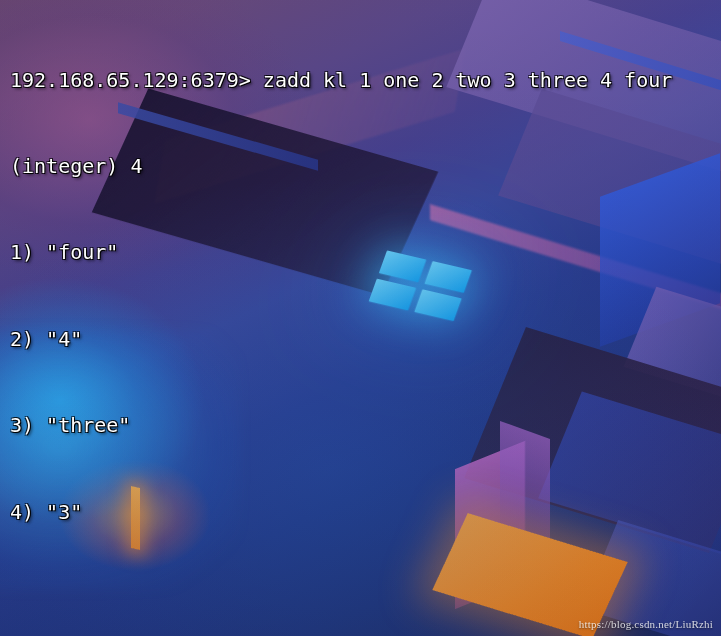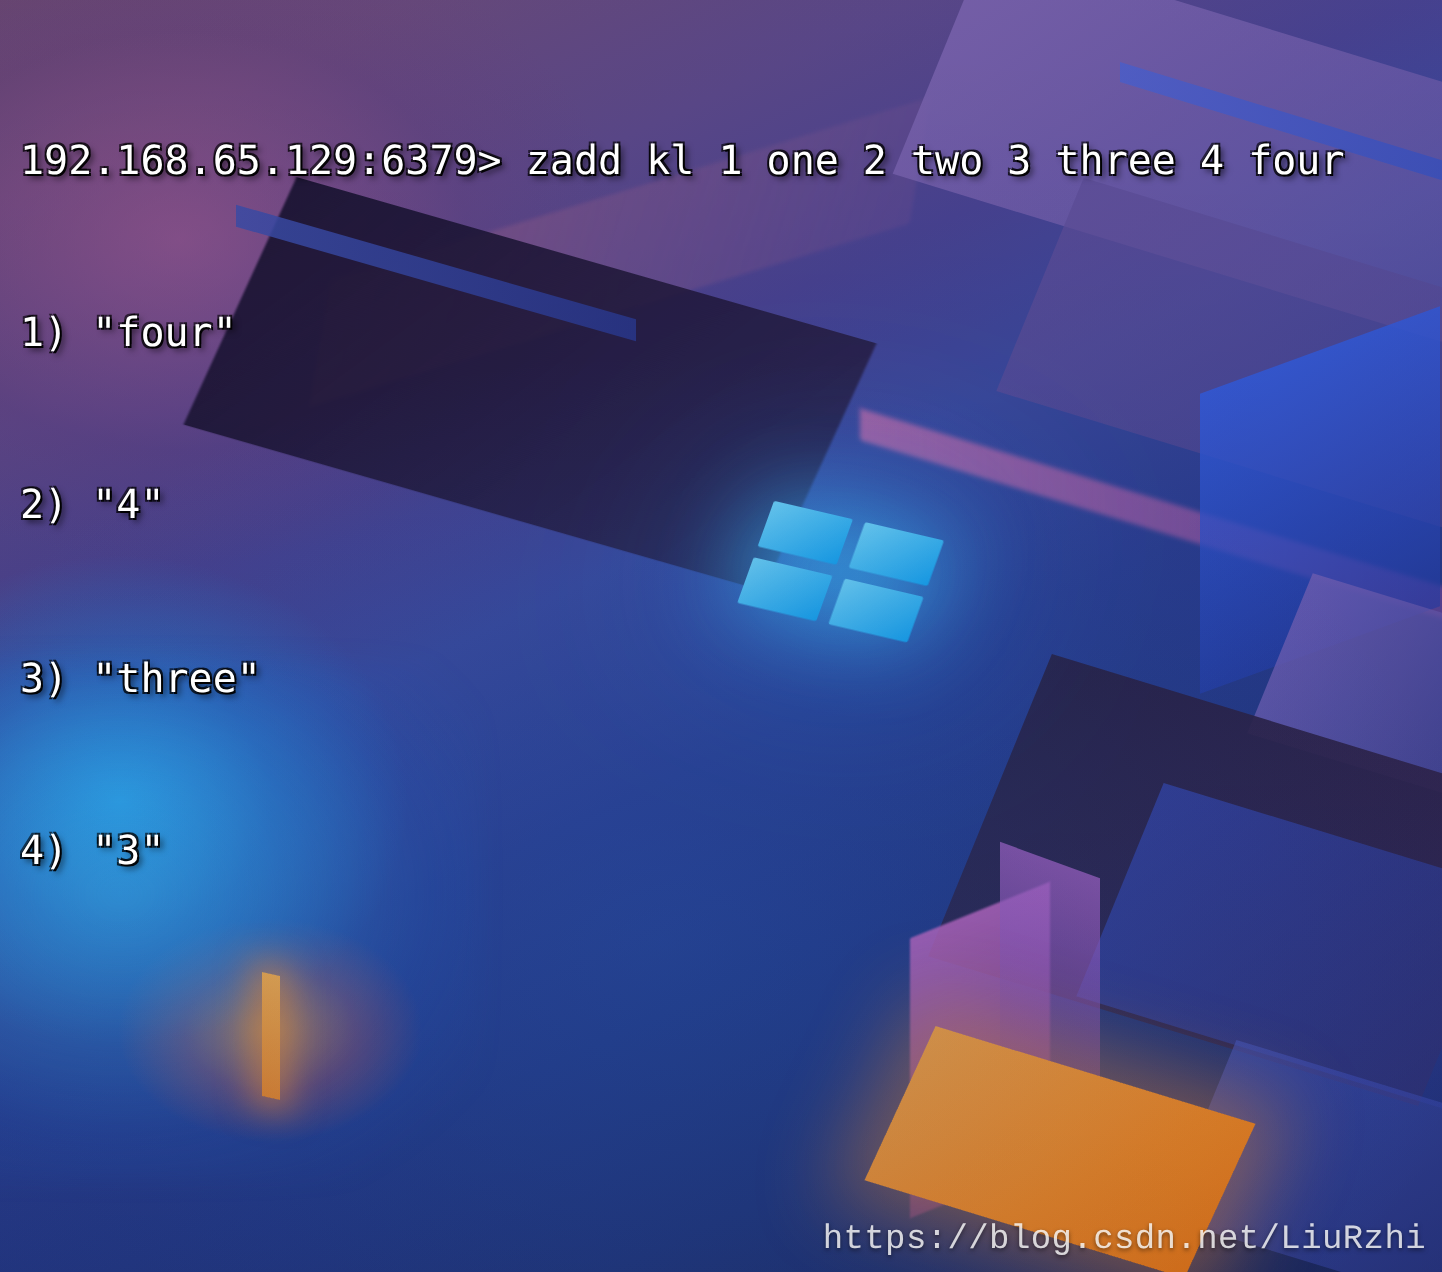--- a/index.html
+++ b/index.html
@@ -214,22 +214,22 @@
     height: 28.8px;
     display: block;
   }
 
   
   #watermark {
     position: absolute;
     right: 8px;
     bottom: 6px;
     color: rgba(255,255,255,.80);
-    font-family: Liberation Mono, monospace;
-    font-size: 17px;
+    font-family: Liberation Serif, serif;
+    font-size: 11px;
     letter-spacing: .2px;
     text-shadow: 0 1px 2px rgba(0,0,0,.5);
     user-select: none;
   }
 </style>
 </head>
 <body>
 
 <div id="screen">
 
@@ -261,20 +261,21 @@
       <div class="q q2"></div>
       <div class="q q3"></div>
       <div class="q q4"></div>
     </div>
 
     <div id="haze"></div>
   </div>
 
   <div id="terminal">
     <span class="tline">192.168.65.129:6379&gt; zadd kl 1 one 2 two 3 three 4 four</span>
+    <span class="tline">(integer) 4</span>
     <span class="tline">1) "four"</span>
     <span class="tline">2) "4"</span>
     <span class="tline">3) "three"</span>
     <span class="tline">4) "3"</span>
     
     
     
     
     
     

